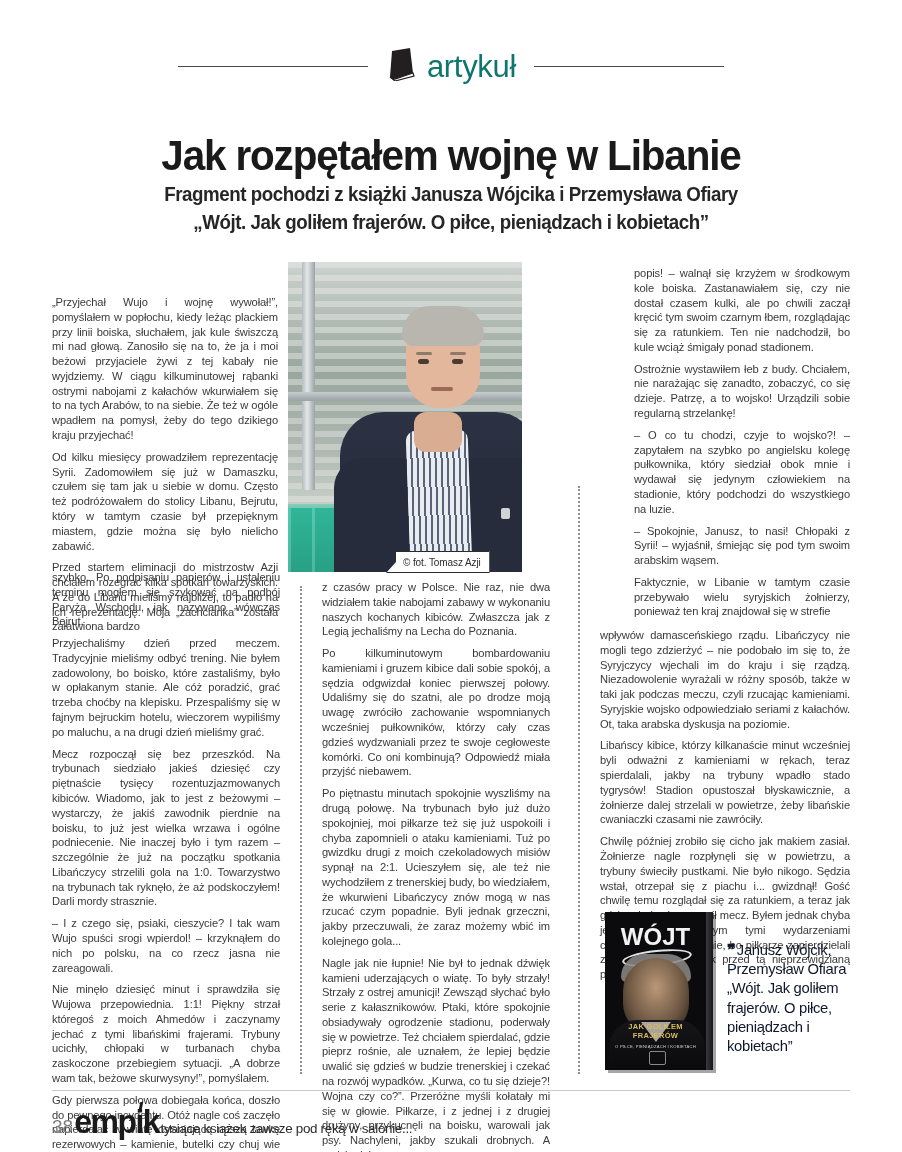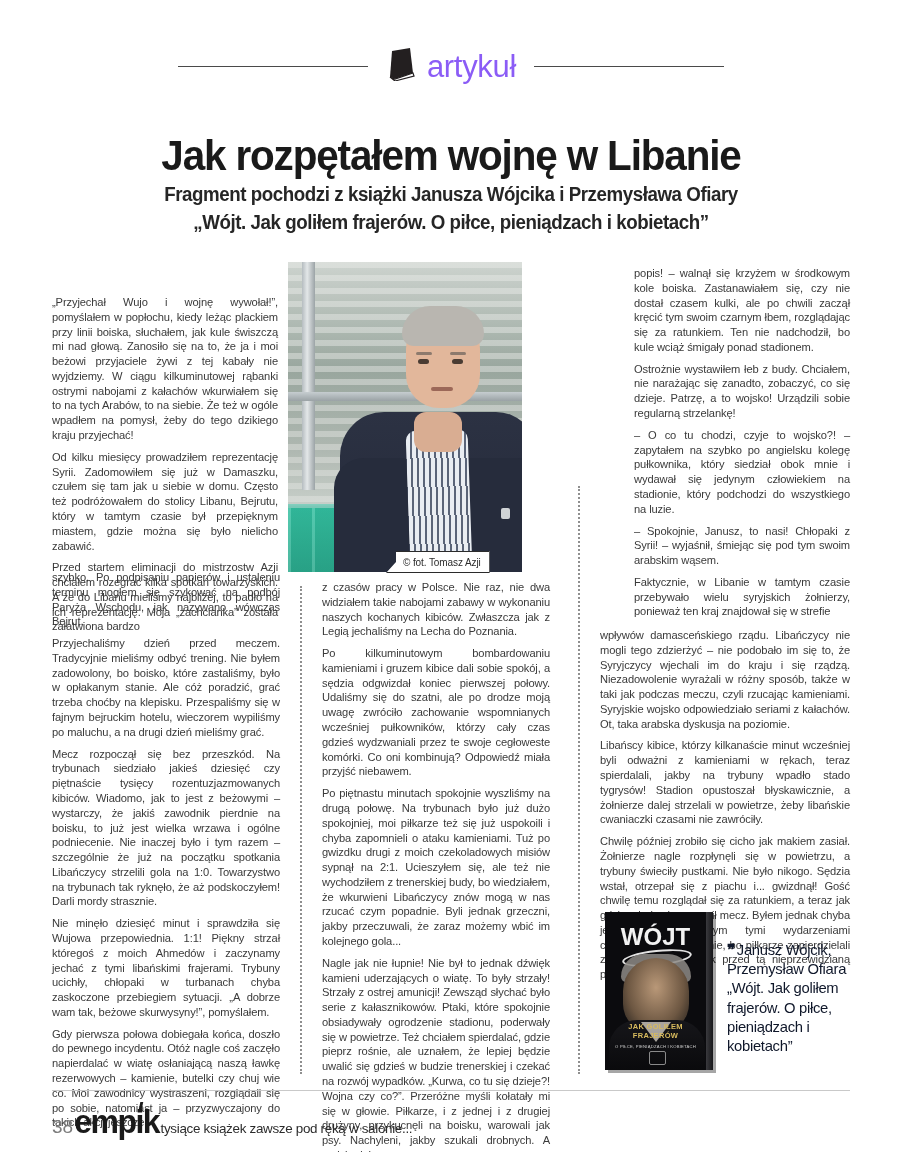--- a/index.html
+++ b/index.html
@@ -40,21 +40,21 @@
     align-items: center;
     gap: 11px;
   }
   .book-icon {
     display: block;
   }
   .masthead-title {
     font-size: 31px;
     font-weight: 400;
     letter-spacing: -0.3px;
-    color: #8b5cf6;
+    color: #0f766e;
     line-height: 1;
     font-family: "Liberation Sans", sans-serif;
   }
 
   
   .headline {
     position: absolute;
     top: 102px;
     left: 60px;
     width: 782px;
@@ -449,20 +449,21 @@
   <div class="col" id="col1a">
     <p>„Przyjechał Wujo i wojnę wywołał!”, pomyślałem w popłochu, kiedy leżąc plackiem przy linii boiska, słuchałem, jak kule świszczą mi nad głową. Zanosiło się na to, że ja i moi beżowi przyjaciele żywi z tej kabały nie wyjdziemy. W ciągu kilkuminutowej rąbanki ostrymi nabojami z kałachów wkurwiałem się to na tych Arabów, to na siebie. Że też w ogóle wpadłem na pomysł, żeby do tego dzikiego kraju przyjechać!</p>
     <p>Od kilku miesięcy prowadziłem reprezentację Syrii. Zadomowiłem się już w Damaszku, czułem się tam jak u siebie w domu. Często też podróżowałem do stolicy Libanu, Bejrutu, który w tamtym czasie był przepięknym miastem, gdzie można się było nielicho zabawić.</p>
     <p>Przed startem eliminacji do mistrzostw Azji chciałem rozegrać kilka spotkań towarzyskich. A że do Libanu mieliśmy najbliżej, to padło na ich reprezentację. Moja „zachcianka” została załatwiona bardzo</p>
   </div>
 
   <div class="col" id="col1b">
     <p>szybko. Po podpisaniu papierów i ustaleniu terminu mogłem się szykować na podbój Paryża Wschodu, jak nazywano wówczas Bejrut.</p>
     <p>Przyjechaliśmy dzień przed meczem. Tradycyjnie mieliśmy odbyć trening. Nie byłem zadowolony, bo boisko, które zastaliśmy, było w opłakanym stanie. Ale cóż poradzić, grać trzeba choćby na klepisku. Przespaliśmy się w fajnym bejruckim hotelu, wieczorem wypiliśmy po maluchu, a na drugi dzień mieliśmy grać.</p>
     <p>Mecz rozpoczął się bez przeszkód. Na trybunach siedziało jakieś dziesięć czy piętnaście tysięcy rozentuzjazmowanych kibiców. Wiadomo, jak to jest z beżowymi – wystarczy, że jakiś zawodnik pierdnie na boisku, to już jest wielka wrzawa i ogólne podniecenie. Nie inaczej było i tym razem – szczególnie że już na początku spotkania Libańczycy strzelili gola na 1:0. Towarzystwo na trybunach tak ryknęło, że aż podskoczyłem! Darli mordy strasznie.</p>
+    <p>– I z czego się, psiaki, cieszycie? I tak wam Wujo spuści srogi wpierdol! – krzyknąłem do nich po polsku, na co rzecz jasna nie zareagowali.</p>
     <p>Nie minęło dziesięć minut i sprawdziła się Wujowa przepowiednia. 1:1! Piękny strzał któregoś z moich Ahmedów i zaczynamy jechać z tymi libańskimi frajerami. Trybuny ucichły, chłopaki w turbanach chyba zaskoczone przebiegiem sytuacji. „A dobrze wam tak, beżowe skurwysyny!”, pomyślałem.</p>
     <p>Gdy pierwsza połowa dobiegała końca, doszło do pewnego incydentu. Otóż nagle coś zaczęło napierdalać w wiatę osłaniającą naszą ławkę rezerwowych – kamienie, butelki czy chuj wie co. Moi zawodnicy wystraszeni, rozglądali się po sobie, natomiast ja – przyzwyczajony do takich akcji jeszcze</p>
   </div>
 
   <div class="col" id="col2">
     <p>z czasów pracy w Polsce. Nie raz, nie dwa widziałem takie nabojami zabawy w wykonaniu naszych kochanych kibiców. Zwłaszcza jak z Legią jechaliśmy na Lecha do Poznania.</p>
     <p>Po kilkuminutowym bombardowaniu kamieniami i gruzem kibice dali sobie spokój, a sędzia odgwizdał koniec pierwszej połowy. Udaliśmy się do szatni, ale po drodze moją uwagę zwróciło zachowanie wspomnianych wcześniej pułkowników, którzy cały czas gdzieś wydzwaniali przez te swoje cegłoweste komórki. Co oni kombinują? Odpowiedź miała przyjść niebawem.</p>
     <p>Po piętnastu minutach spokojnie wyszliśmy na drugą połowę. Na trybunach było już dużo spokojniej, moi piłkarze też się już uspokoili i chyba zapomnieli o ataku kamieniami. Tuż po gwizdku drugi z moich czekoladowych misiów sypnął na 2:1. Ucieszyłem się, ale też nie wychodziłem z trenerskiej budy, bo wiedziałem, że wkurwieni Libańczycy znów mogą w nas rzucać czym popadnie. Byli jednak grzeczni, jakby przeczuwali, że zaraz możemy wbić im kolejnego gola...</p>
     <p>Nagle jak nie łupnie! Nie był to jednak dźwięk kamieni uderzających o wiatę. To były strzały! Strzały z ostrej amunicji! Zewsząd słychać było serie z kałasznikowów. Ptaki, które spokojnie obsiadywały ogrodzenie stadionu, poderwały się w powietrze. Też chciałem spierdalać, gdzie pieprz rośnie, ale uznałem, że lepiej będzie uwalić się gdzieś w budzie trenerskiej i czekać na rozwój wypadków. „Kurwa, co tu się dzieje?! Wojna czy co?”. Przeróżne myśli kołatały mi się w głowie. Piłkarze, i z jednej i z drugiej drużyny, przykucnęli na boisku, warowali jak psy. Nachyleni, jakby szukali drobnych. A sędzia dał</p>
   </div>

